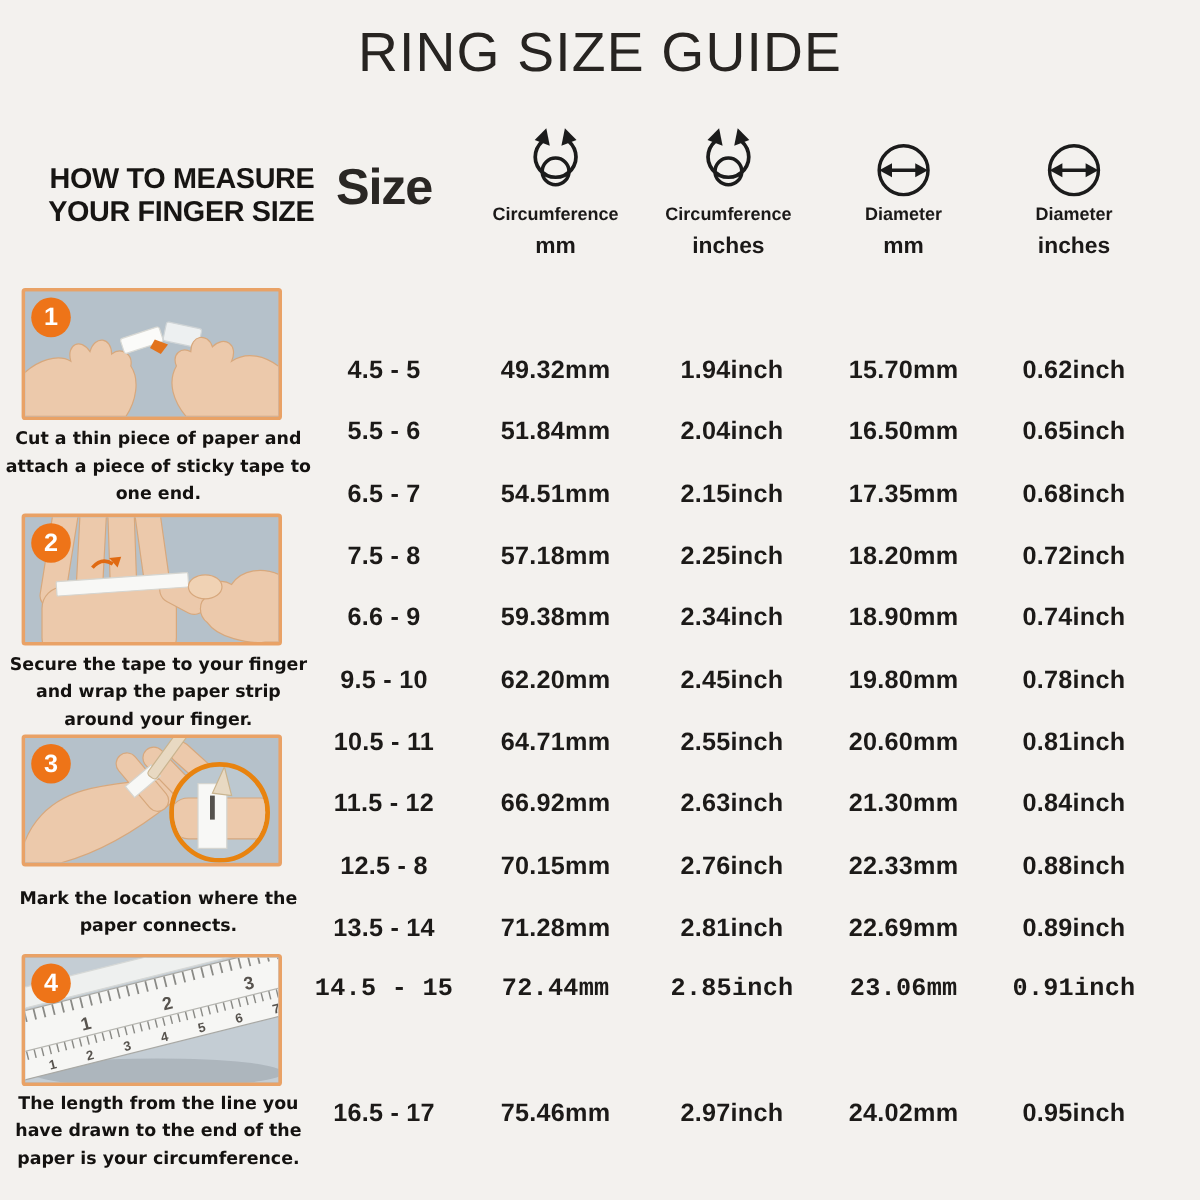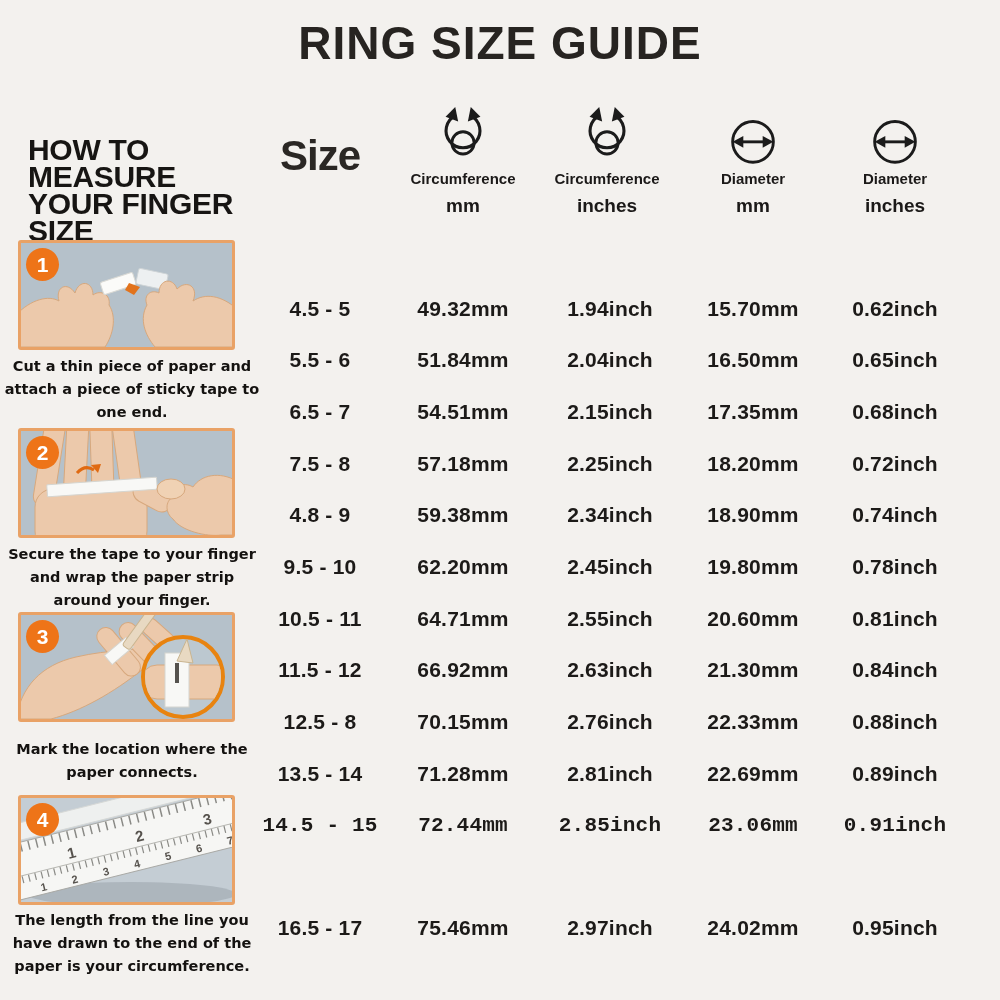--- a/index.html
+++ b/index.html
@@ -3,26 +3,26 @@
 <meta charset="utf-8">
 <style>
   html,body{margin:0;padding:0;}
   body{
     width:1000px;height:1000px;position:relative;overflow:hidden;
     background:#f3f1ee;color:#1e1c1a;
     font-family:"Liberation Sans", sans-serif;
   }
   .page-title{
     position:absolute;top:16px;left:0;width:1000px;text-align:center;
-    font-size:46px;font-weight:700;letter-spacing:1px;color:#272421;
+    font-size:46px;font-weight:400;letter-spacing:1px;color:#272421;
   }
   
   .howto-heading{
-    position:absolute;top:136px;left:0;width:262px;text-align:left;
-    font-size:30px;font-weight:800;line-height:27px;color:#171513;letter-spacing:-0.3px;padding-left:28px;
+    position:absolute;top:136px;left:0;width:262px;text-align:right;
+    font-size:24px;font-weight:800;line-height:27px;color:#171513;letter-spacing:-0.3px;
   }
   .step-photo{
     position:absolute;left:18px;width:211px;height:104px;
     border:3px solid #e9a266;border-radius:3px;overflow:hidden;background:#b5c1ca;
   }
   .step-photo svg{display:block;width:100%;height:100%;}
   .step-badge{
     position:absolute;top:5px;left:5px;width:33px;height:33px;border-radius:50%;
     background:#ee7418;color:#ffffff;font-size:21px;font-weight:800;
     display:flex;align-items:center;justify-content:center;
@@ -246,21 +246,21 @@
       <span class="tcell c4">0.68inch</span>
     </div>
     <div class="trow" style="top: 206.6px;">
       <span class="tcell c0">7.5 - 8</span>
       <span class="tcell c1">57.18mm</span>
       <span class="tcell c2">2.25inch</span>
       <span class="tcell c3">18.20mm</span>
       <span class="tcell c4">0.72inch</span>
     </div>
     <div class="trow" style="top: 258.25px;">
-      <span class="tcell c0">4.8 - 9</span>
+      <span class="tcell c0">6.6 - 9</span>
       <span class="tcell c1">59.38mm</span>
       <span class="tcell c2">2.34inch</span>
       <span class="tcell c3">18.90mm</span>
       <span class="tcell c4">0.74inch</span>
     </div>
     <div class="trow" style="top: 309.9px;">
       <span class="tcell c0">9.5 - 10</span>
       <span class="tcell c1">62.20mm</span>
       <span class="tcell c2">2.45inch</span>
       <span class="tcell c3">19.80mm</span>

